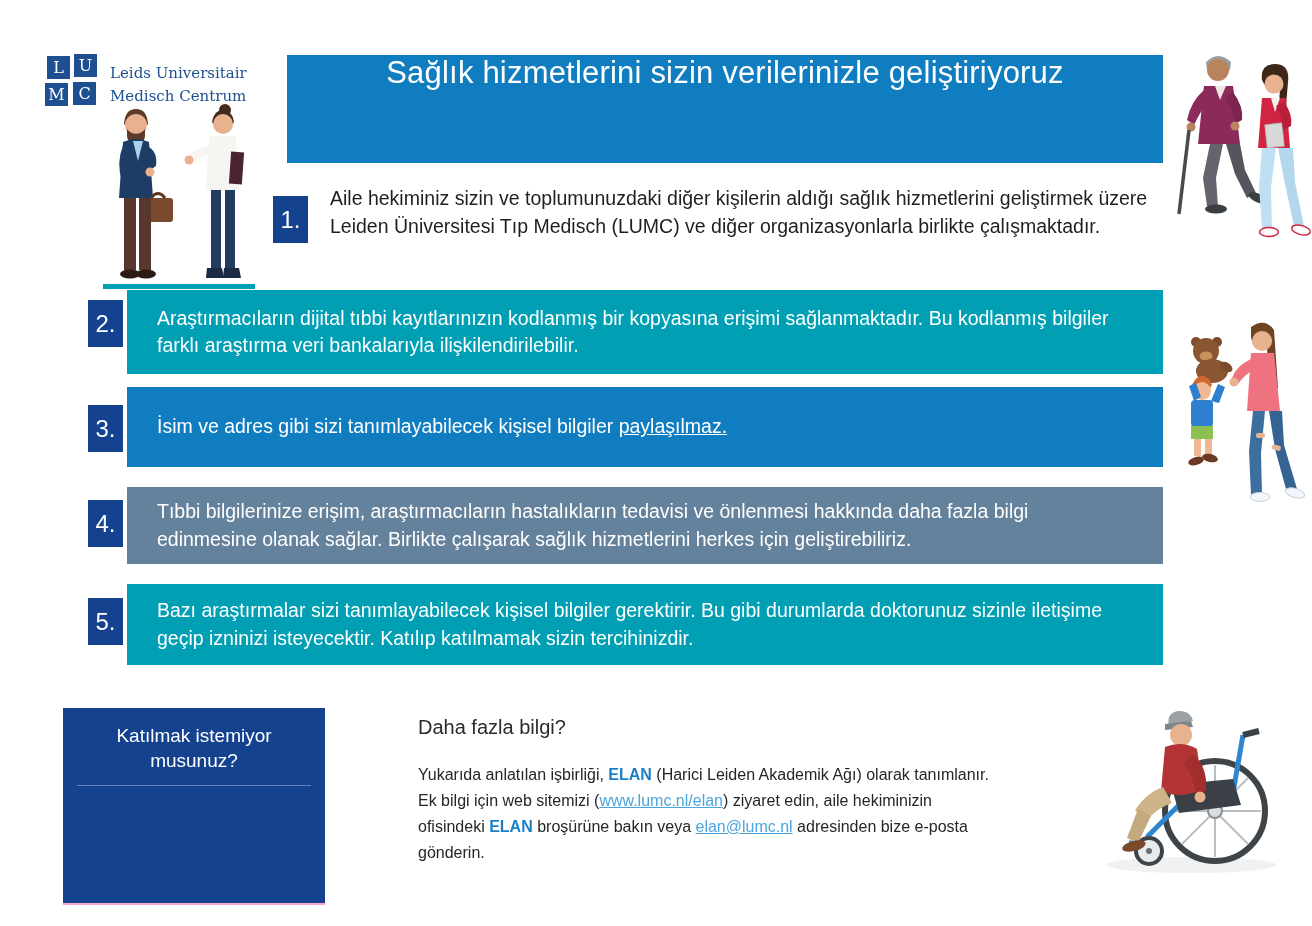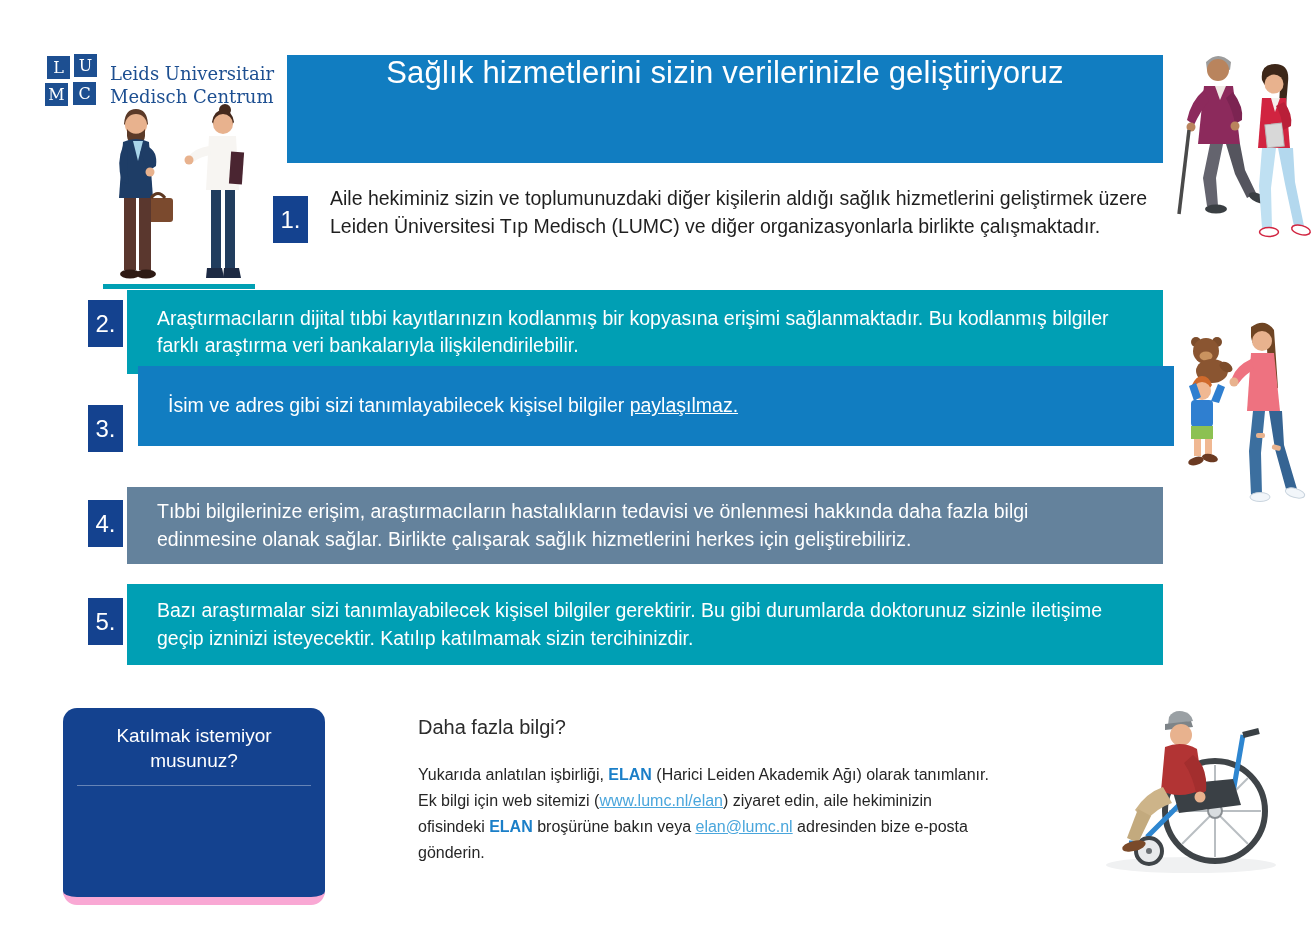--- a/index.html
+++ b/index.html
@@ -8,21 +8,21 @@
     font-family:"Liberation Sans",sans-serif;
   }
   
   .logo-squares{position:absolute;left:47px;top:56px;display:grid;
     grid-template-columns:23px 23px;grid-template-rows:23px 23px;gap:3px;}
   .sq{background:var(--logo-blue,#1d4f91);color:#fff;display:flex;align-items:center;
     justify-content:center;font-family:"DejaVu Serif",serif;font-size:16px;}
   .sq-u{transform:translate(1px,-2px);}
   .sq-m{transform:translate(-2px,1px);}
   .logo-text{position:absolute;left:110px;top:62px;color:var(--logo-blue,#1d4f91);
-    font-family:"DejaVu Serif",serif;font-size:18px;line-height:23px;}
+    font-family:"DejaVu Serif",serif;font-size:15px;line-height:23px;}
   
   .banner{position:absolute;left:287px;top:55px;width:876px;height:108px;
     background:var(--banner-blue,#117dc1);display:flex;justify-content:center;}
   .banner span{color:#fff;font-size:31px;letter-spacing:.2px;}
   
   .badge{position:absolute;width:35px;height:47px;background:var(--navy,#14428f);
     color:#fff;font-size:24px;display:flex;align-items:center;justify-content:center;}
   .badge1{left:273px;top:196px;}
   .badge2{left:88px;top:300px;}
   .badge3{left:88px;top:405px;}
@@ -30,28 +30,28 @@
   .badge5{left:88px;top:598px;}
   
   .item1-text{position:absolute;left:330px;top:185px;width:872px;color:#1f1f1f;
     font-size:19.5px;line-height:27.5px;}
   
   .bar{position:absolute;left:127px;width:1036px;box-sizing:border-box;
     padding:0 42px 0 30px;display:flex;align-items:center;color:#fff;
     font-size:19.5px;line-height:27.5px;}
   .bar span{display:inline;}
   .bar2{top:290px;height:84px;background:var(--teal,#009fb4);}
-  .bar3{top:366px;height:80px;background:var(--banner-blue,#117dc1);margin-left:11px;}
+  .bar3{top:387px;height:80px;background:var(--banner-blue,#117dc1);}
   .bar4{top:487px;height:77px;background:var(--slate,#64829c);}
   .bar5{top:584px;height:81px;background:var(--teal,#009fb4);justify-content:flex-end;}
   .underline{text-decoration:underline;}
   
   .optout{position:absolute;left:63px;top:708px;width:262px;height:197px;
-    box-sizing:border-box;background:var(--navy,#14428f);border-bottom:8px solid #f9a8d4;
-    color:#fff;padding:12px 14px 0;border-radius:14px;}
+    box-sizing:border-box;background:var(--navy,#14428f);border-bottom:2px solid #f9a8d4;
+    color:#fff;padding:12px 14px 0;}
   .optout-title{font-size:19px;line-height:25px;text-align:center;
     padding:3px 8px 12px;border-bottom:1px solid rgba(255,255,255,.35);}
   .optout-body{font-size:16px;line-height:23px;padding-top:11px;}
   
   .mi-heading{position:absolute;left:418px;top:716px;font-size:20px;font-weight:500;color:#2c2c2c;}
   .mi-body{position:absolute;left:418px;top:762px;width:575px;font-size:16px;
     line-height:26px;color:#262626;}
   .elan{color:var(--elan-blue,#1b7fc8);font-weight:bold;}
   .link{color:var(--link-blue,#4aa6dc);text-decoration:underline;cursor:pointer;}
   .version{position:absolute;left:450px;top:862px;width:360px;text-align:center;

